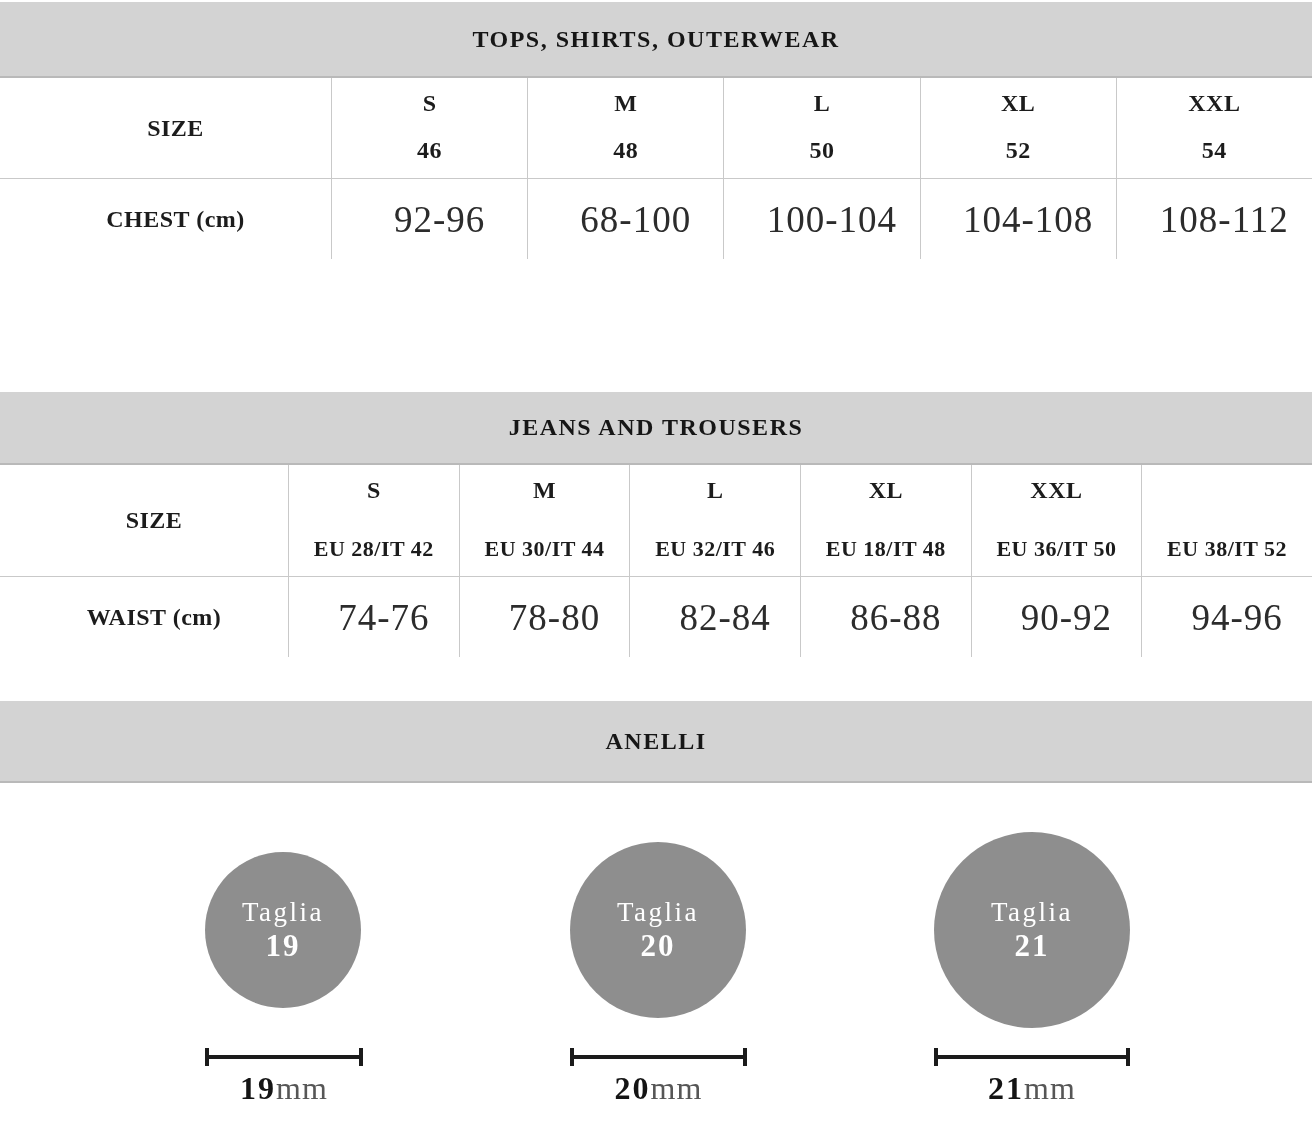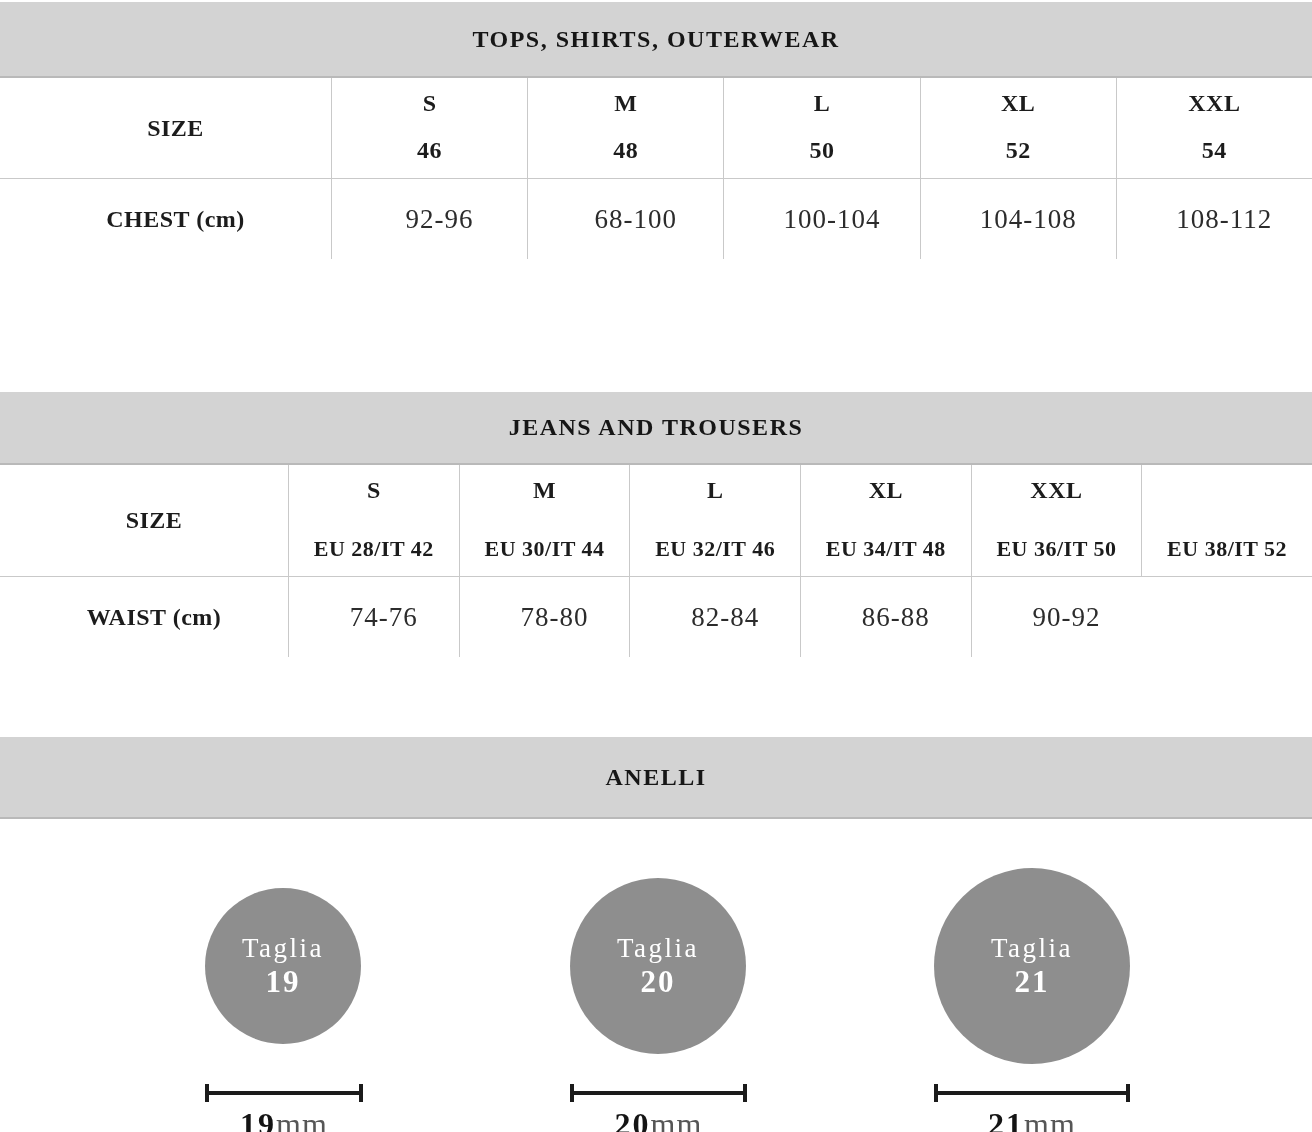--- a/index.html
+++ b/index.html
@@ -25,21 +25,21 @@
   .band{
     width:100%;
     background:var(--band);
     border-bottom:2px solid var(--band-edge);
     display:flex;align-items:center;justify-content:center;
     font-size:24px;font-weight:600;letter-spacing:1.5px;
     color:#161616;
   }
   .band-1{height:76px;margin-top:2px;}
   .band-2{height:73px;}
-  .band-3{height:82px;margin-top:36px;}
+  .band-3{height:82px;}
   
   .trow{display:flex;width:100%;}
   .cell{
     display:flex;flex-direction:column;align-items:center;justify-content:center;
     text-align:center;
     padding-left:20px;
   }
   .cell.bordered{border-left:1px solid var(--grid);}
   .header-row{border-bottom:1px solid var(--grid);}
   .t1 .label-cell{width:331px;}
@@ -48,21 +48,21 @@
   .t2 .data-cell{width:calc((100% - 288px)/6);}
   .t1 .header-row{height:101px;}
   .t1 .measure-row{height:80px;}
   .t2 .header-row{height:112px;}
   .t2 .measure-row{height:80px;}
   .header-row .data-cell{justify-content:space-between;padding:12px 0 14px 0;}
   .row-label{font-size:24px;font-weight:bold;letter-spacing:0.5px;}
   .size-letter{font-size:24px;font-weight:bold;letter-spacing:0.5px;min-height:26px;}
   .size-alt{font-size:24px;font-weight:bold;letter-spacing:0.5px;}
   .t2 .size-alt{font-size:22px;}
-  .range-value{font-size:27px;font-weight:normal;letter-spacing:1px;color:var(--range);}
+  .range-value{font-size:37px;font-weight:normal;letter-spacing:1px;color:var(--range);}
   .spacer-1{height:133px;}
   .spacer-2{height:44px;}
   
   .rings{position:relative;width:100%;height:349px;border-radius:18px;}
   .ring-item{position:absolute;top:0;height:100%;}
   .ring-circle{
     position:absolute;left:0;
     background:var(--circle);
     border-radius:50%;
     display:flex;flex-direction:column;align-items:center;justify-content:center;
@@ -161,21 +161,21 @@
       <div class="cell data-cell bordered">
         <span class="size-letter">M</span>
         <span class="size-alt">EU 30/IT 44</span>
       </div>
       <div class="cell data-cell bordered">
         <span class="size-letter">L</span>
         <span class="size-alt">EU 32/IT 46</span>
       </div>
       <div class="cell data-cell bordered">
         <span class="size-letter">XL</span>
-        <span class="size-alt">EU 34/IT 48</span>
+        <span class="size-alt">EU 18/IT 48</span>
       </div>
       <div class="cell data-cell bordered">
         <span class="size-letter">XXL</span>
         <span class="size-alt">EU 36/IT 50</span>
       </div>
       <div class="cell data-cell bordered">
         <span class="size-letter"></span>
         <span class="size-alt">EU 38/IT 52</span>
       </div>
     </div>
@@ -190,20 +190,23 @@
         <span class="range-value">78-80</span>
       </div>
       <div class="cell data-cell bordered">
         <span class="range-value">82-84</span>
       </div>
       <div class="cell data-cell bordered">
         <span class="range-value">86-88</span>
       </div>
       <div class="cell data-cell bordered">
         <span class="range-value">90-92</span>
+      </div>
+      <div class="cell data-cell bordered">
+        <span class="range-value">94-96</span>
       </div>
     </div>
   </div>
 
   <div class="spacer-2"></div>
 
   <div class="band band-3">
     <span>ANELLI</span>
   </div>
 

